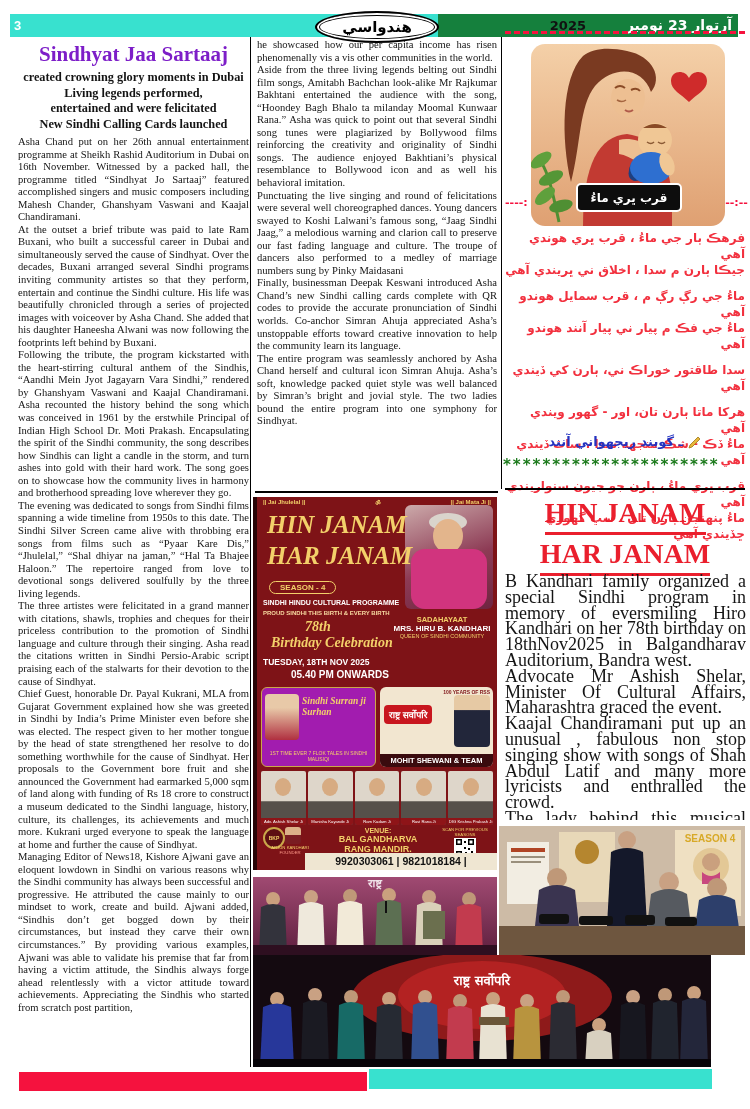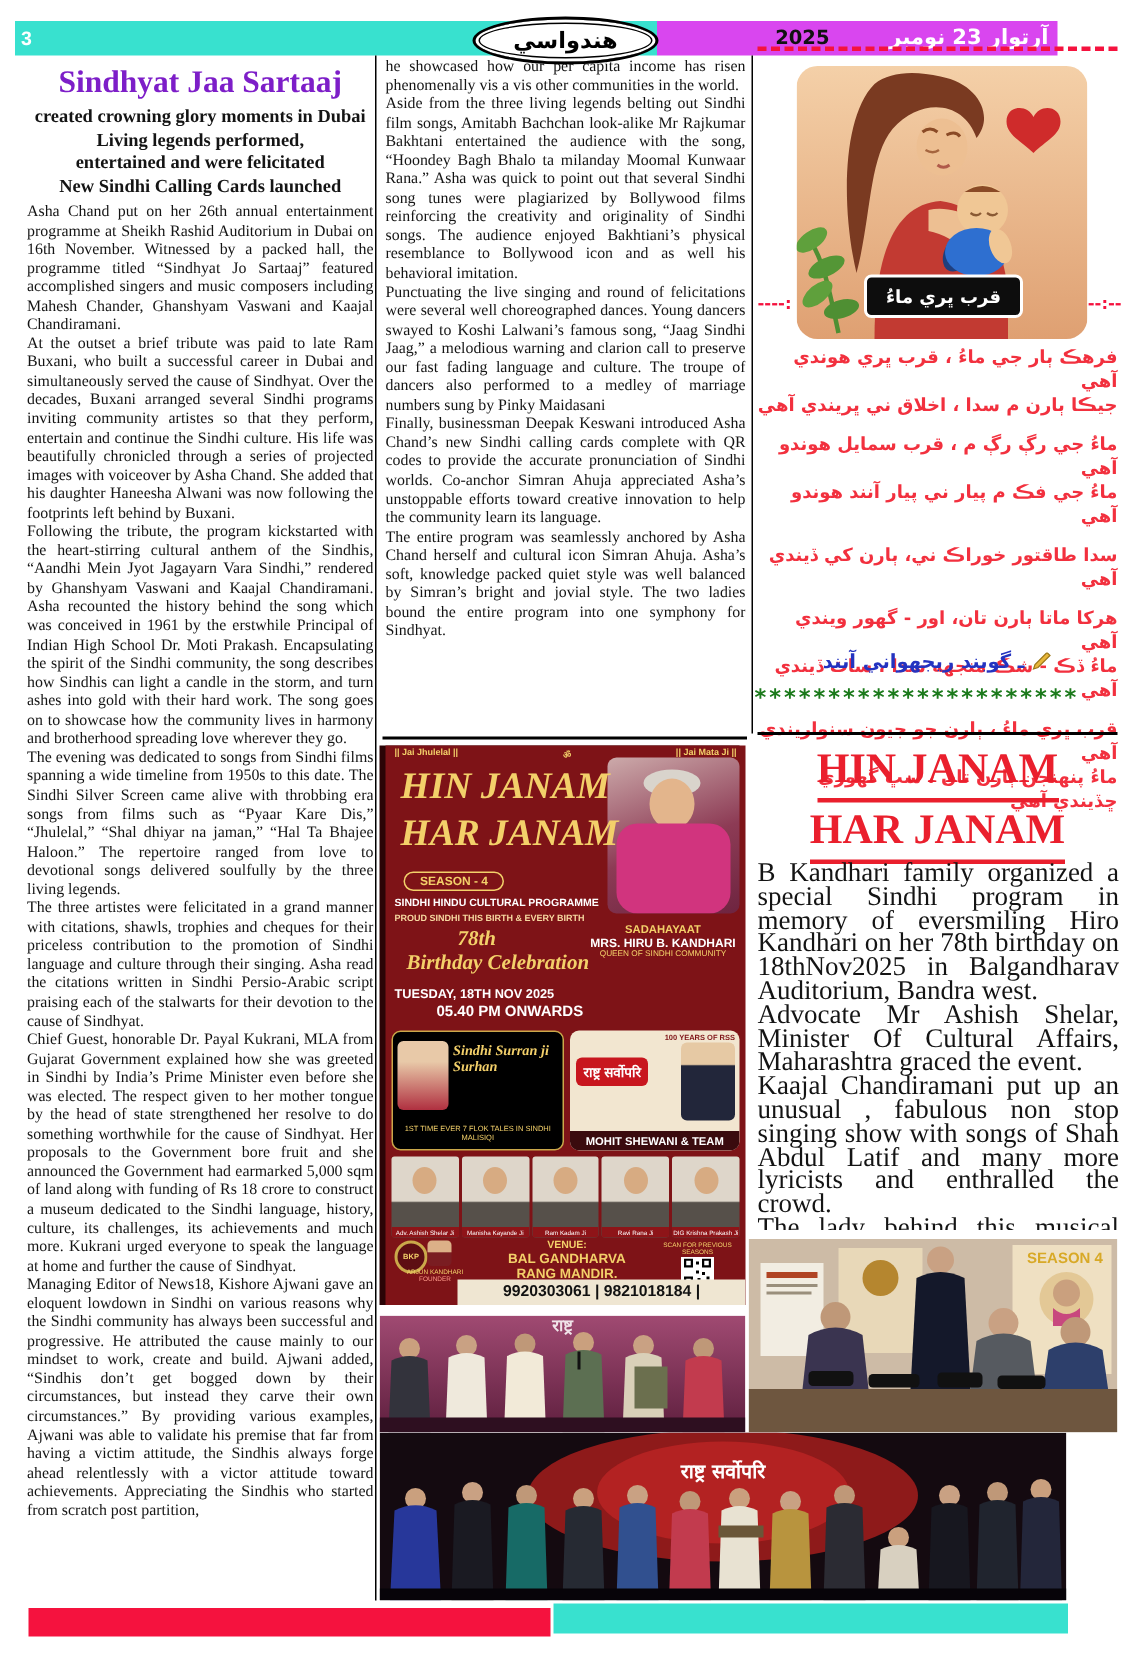--- a/index.html
+++ b/index.html
@@ -4,21 +4,21 @@
 <style>
   html,body{margin:0;padding:0;background:#fff;}
   .page{position:relative;width:750px;height:1109px;background:#ffffff;
         font-family:"Liberation Serif",serif;color:#141414;overflow:hidden;}
   .abs{position:absolute;}
 
   
   .hbar-left{left:10px;top:14px;width:428px;height:23px;background:#38e1cf;}
   .pagenum{color:#ffffff;font-family:"Liberation Sans",sans-serif;font-weight:bold;
            font-size:13px;line-height:23px;margin-left:4px;display:inline-block;}
-  .hbar-right{left:438px;top:14px;width:267px;height:23px;background:#d946ef;}
+  .hbar-right{left:438px;top:14px;width:300px;height:23px;background:#15803d;}
   .masthead{left:315px;top:11px;width:120px;height:28px;background:#fff;border:2px solid #000;
             border-radius:50%;display:flex;align-items:center;justify-content:center;z-index:3;
             box-shadow:inset 0 0 0 2px #fff, inset 0 0 0 3px #000;}
   .masthead span{font-family:"DejaVu Sans",sans-serif;font-weight:bold;font-size:15px;color:#000;}
   .year{position:absolute;right:152px;top:0;color:#111;font-family:"DejaVu Sans",sans-serif;
         font-weight:bold;font-size:13px;line-height:23px;}
   .hdate{position:absolute;right:6px;top:0;color:#fff;font-family:"DejaVu Sans",sans-serif;
          font-weight:bold;font-size:14px;line-height:23px;direction:rtl;}
 
   
@@ -70,21 +70,21 @@
            font-style:italic;font-weight:bold;font-size:14px;}
   .p-bday2{position:absolute;left:14px;top:138px;color:#f3d06a;font-family:"Liberation Serif",serif;
            font-style:italic;font-weight:bold;font-size:14px;}
   .p-date{position:absolute;left:6px;top:160px;color:#fff;font-size:8.5px;font-weight:bold;}
   .p-time{position:absolute;left:6px;top:172px;color:#fff;font-size:10px;font-weight:bold;padding-left:28px;}
   .p-hon{position:absolute;right:2px;top:118px;width:106px;text-align:center;}
   .p-hon .t1{color:#f3d06a;font-size:7.5px;font-weight:bold;}
   .p-hon .t2{color:#fff;font-size:8px;font-weight:bold;}
   .p-hon .t3{color:#f3d06a;font-size:5.5px;}
   .p-mid{position:absolute;left:4px;right:4px;top:190px;height:80px;display:flex;gap:4px;}
-  .p-card1{flex:1;background:#000000;border:1px solid #caa84a;border-radius:6px;position:relative;overflow:hidden;}
+  .p-card1{flex:1;background:#a21caf;border:1px solid #caa84a;border-radius:6px;position:relative;overflow:hidden;}
   .p-card1 .singer{position:absolute;left:3px;top:6px;width:34px;height:46px;border-radius:4px;
                    background:linear-gradient(#e8c9a8 30%,#b03040);}
   .p-card1 .t{position:absolute;left:40px;top:8px;right:2px;color:#f3d06a;font-family:"Liberation Serif",serif;
               font-style:italic;font-weight:bold;font-size:9.5px;line-height:11px;}
   .p-card1 .s{position:absolute;left:2px;right:2px;bottom:4px;color:#f3d06a;font-size:5px;text-align:center;}
   .p-card2{flex:1;background:#f2e6d0;border-radius:6px;position:relative;overflow:hidden;}
   .p-card2 .top{position:absolute;right:3px;top:2px;color:#7e1317;font-size:5px;font-weight:bold;}
   .p-card2 .logo{position:absolute;left:4px;top:18px;background:#c8161e;color:#fff;border-radius:4px;
                  padding:3px 5px;font-size:9px;font-weight:bold;}
   .p-card2 .man{position:absolute;right:3px;top:8px;width:36px;height:52px;border-radius:4px;

